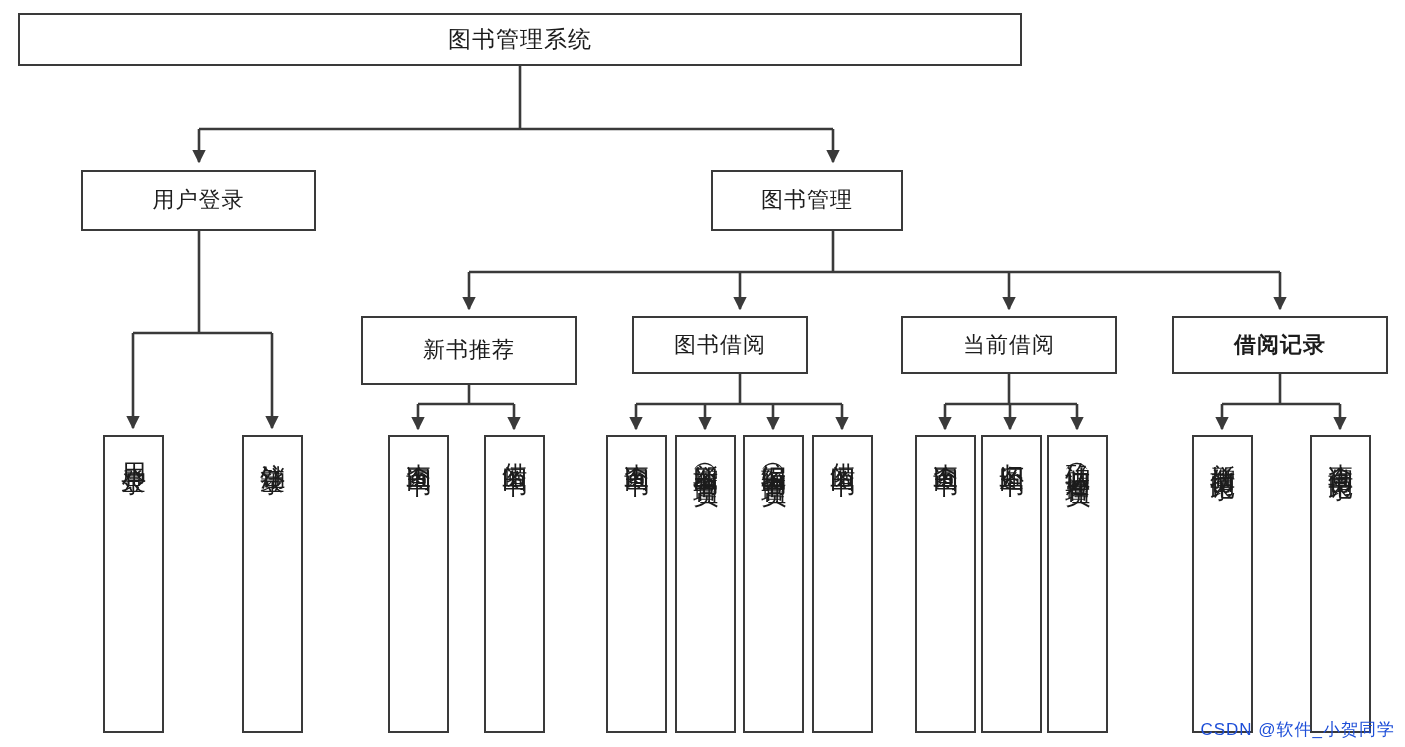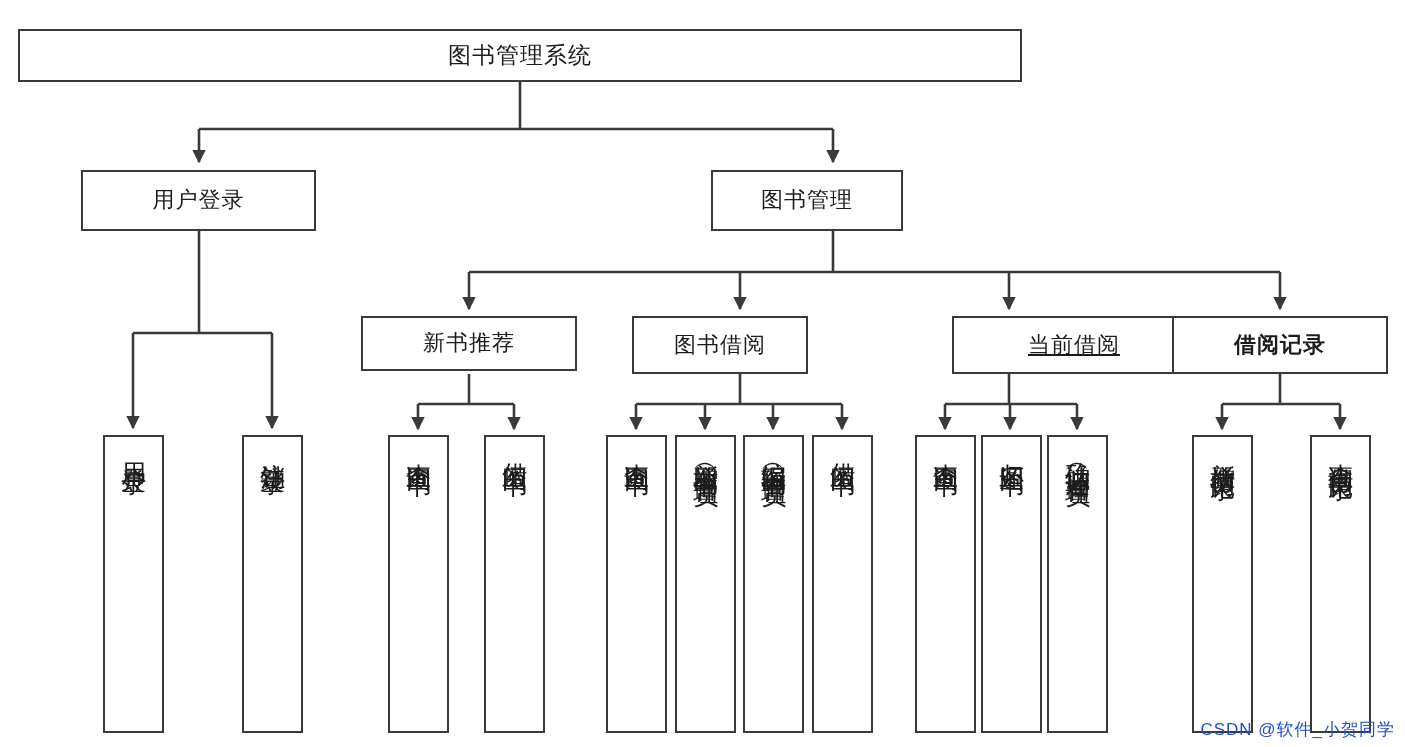--- a/index.html
+++ b/index.html
@@ -114,41 +114,41 @@
       <path d="M 1010 404 L 1010 429" marker-end="url(#arrow)"></path>
       <path d="M 1077 404 L 1077 429" marker-end="url(#arrow)"></path>
 
       <path d="M 1280 374 L 1280 404"></path>
       <path d="M 1222 404 L 1340 404"></path>
       <path d="M 1222 404 L 1222 429" marker-end="url(#arrow)"></path>
       <path d="M 1340 404 L 1340 429" marker-end="url(#arrow)"></path>
     </g>
   </svg>
 
-  <div class="node horizontal root" style="left:18px;top:29px;width:1004px;height:53px;">
+  <div class="node horizontal root" style="left:18px;top:13px;width:1004px;height:53px;">
     <span class="label">图书管理系统</span>
   </div>
 
   <div class="node horizontal" style="left:81px;top:170px;width:235px;height:61px;">
     <span class="label">用户登录</span>
   </div>
 
   <div class="node horizontal" style="left:711px;top:170px;width:192px;height:61px;">
     <span class="label">图书管理</span>
   </div>
 
-  <div class="node horizontal" style="left:361px;top:316px;width:216px;height:55px;">
+  <div class="node horizontal" style="left:361px;top:316px;width:216px;height:69px;">
     <span class="label">新书推荐</span>
   </div>
 
   <div class="node horizontal" style="left:632px;top:316px;width:176px;height:58px;">
     <span class="label">图书借阅</span>
   </div>
 
-  <div class="node horizontal" style="left:952px;top:316px;width:244px;height:58px;text-decoration:underline;">
+  <div class="node horizontal" style="left:901px;top:316px;width:216px;height:58px;">
     <span class="label">当前借阅</span>
   </div>
 
   <div class="node horizontal" style="left:1172px;top:316px;width:216px;height:58px;font-weight:bold;">
     <span class="label">借阅记录</span>
   </div>
 
   <div class="node vertical" style="left:103px;top:435px;width:61px;height:298px;">
     <span class="label">用户登录</span>
   </div>

